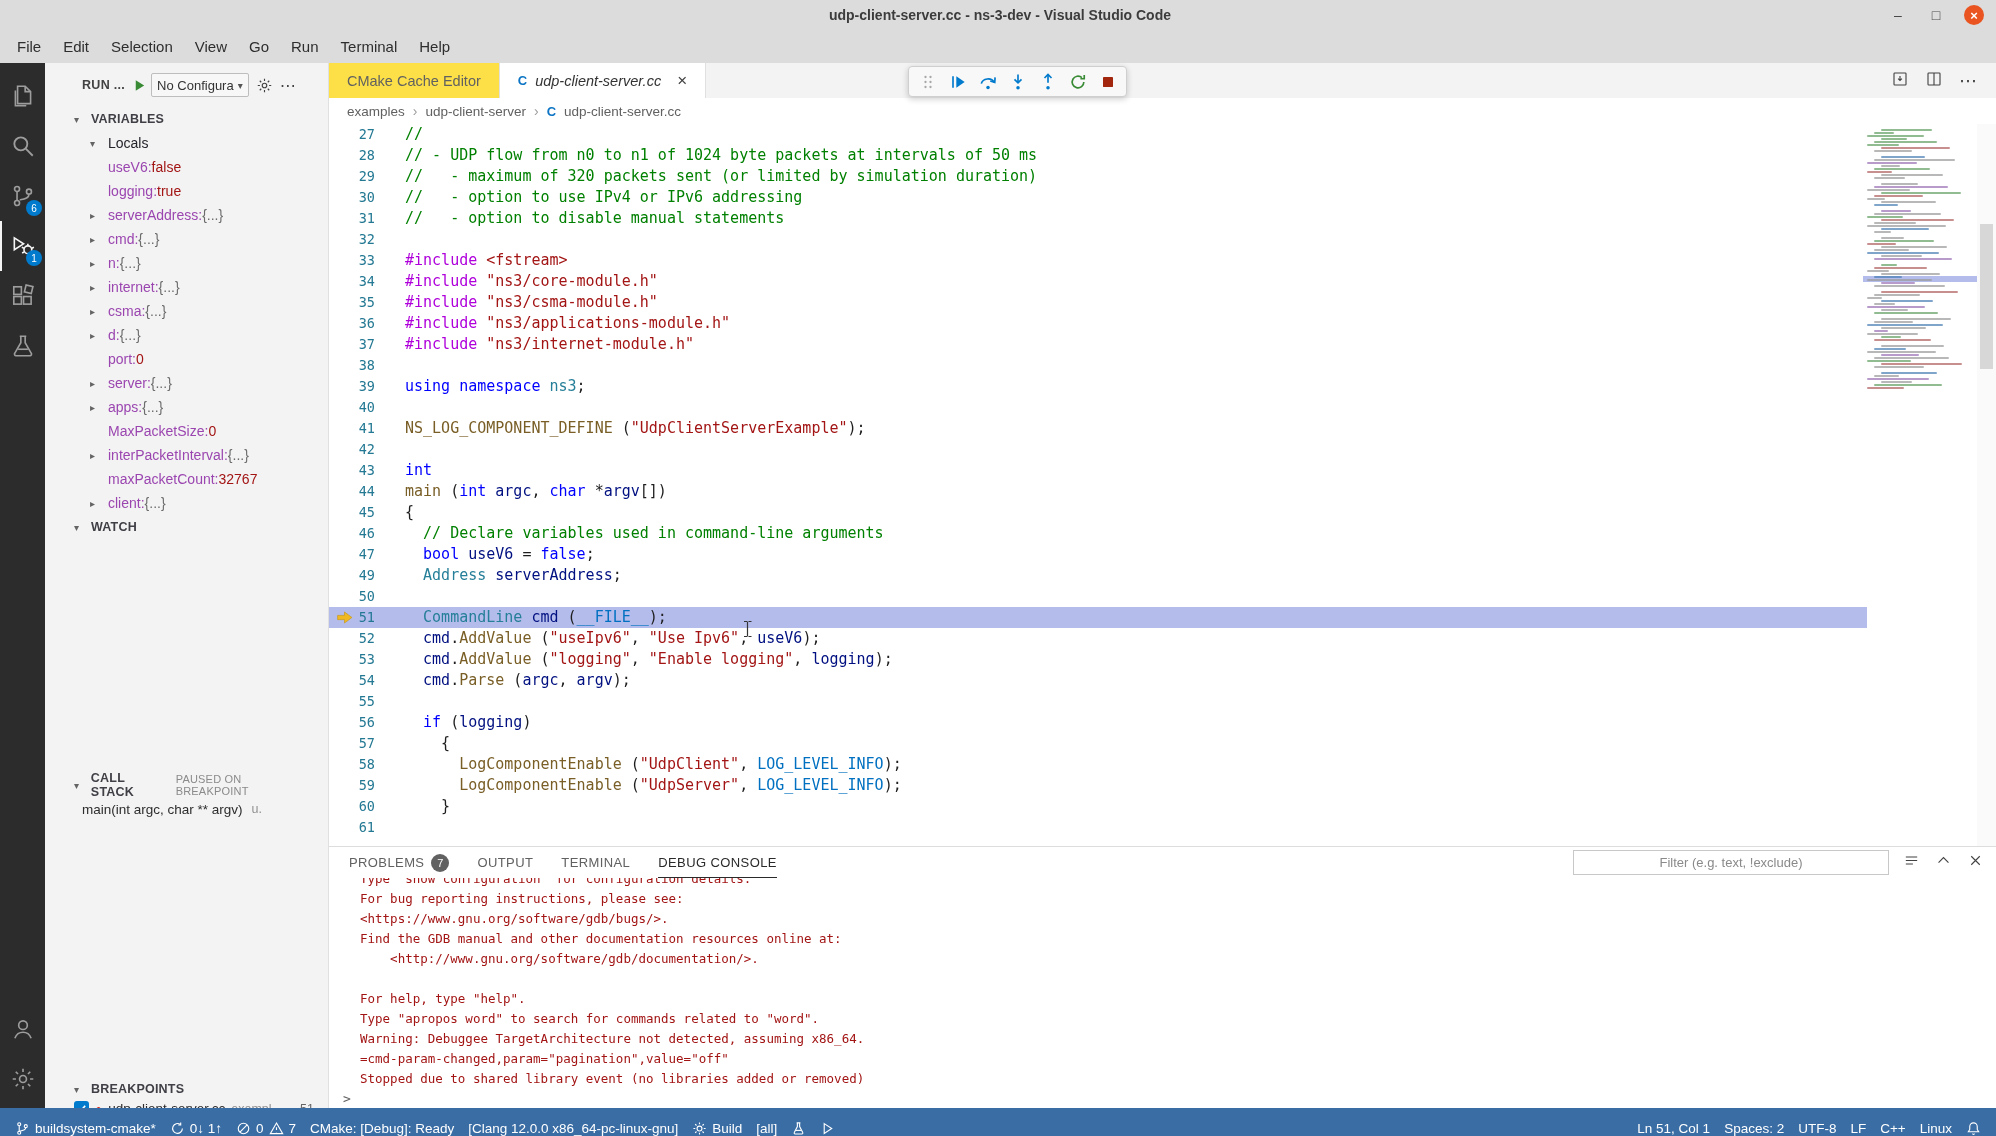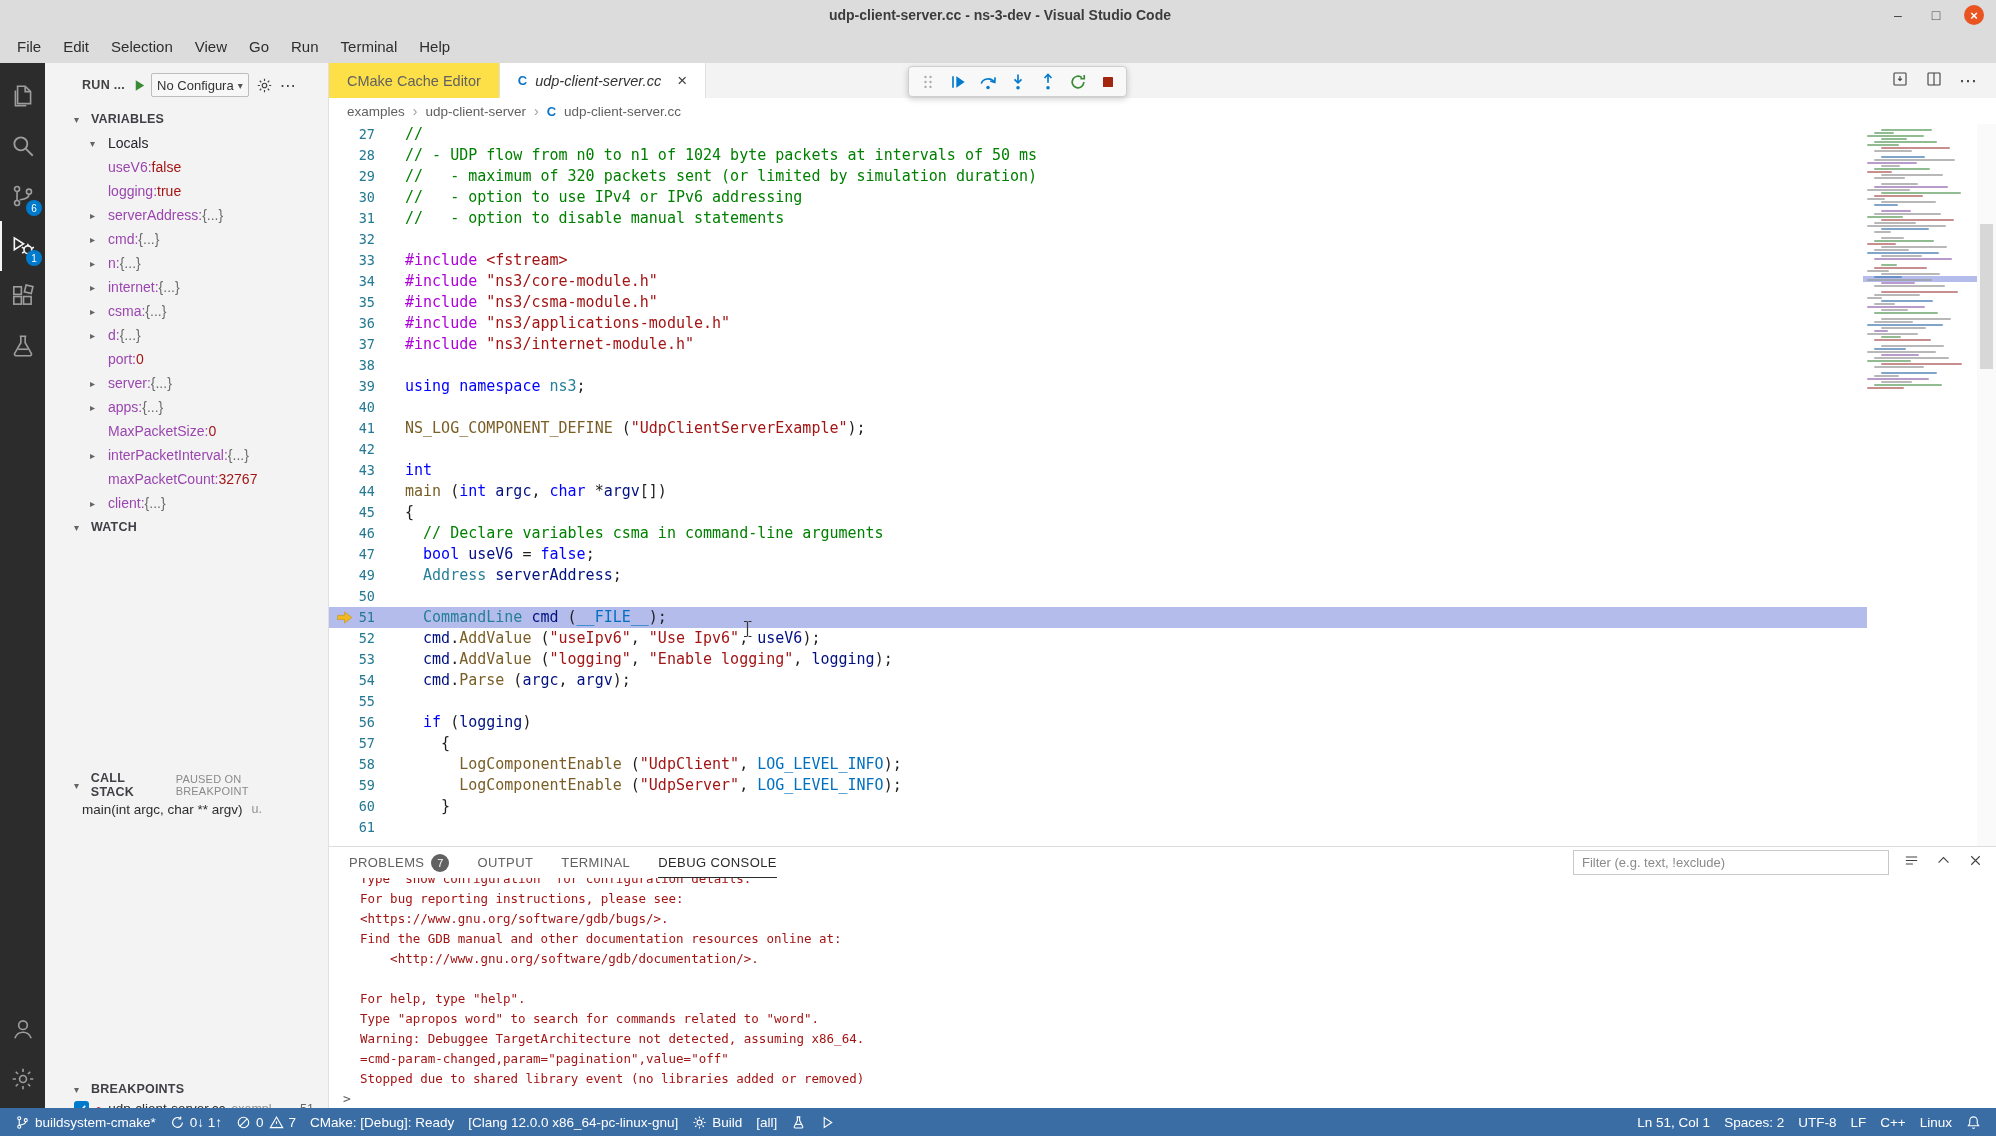--- a/index.html
+++ b/index.html
@@ -101,33 +101,33 @@
   .vthumb { position:absolute; top:100px; right:3px; width:13px; height:145px; background:rgba(90,90,90,.22); }
   .mouse-ibeam { position:absolute; left:413px; top:496px; color:#333; }
 
   
   .panel { height:262px; border-top:1px solid #ddd; display:flex; flex-direction:column; background:#fff; flex:none; }
   .panel-header { height:31px; display:flex; align-items:center; padding:0 12px 0 20px; gap:28px; flex:none; }
   .panel-tab { font-size:13px; letter-spacing:.4px; color:#616161; display:flex; align-items:center; gap:7px; height:100%; }
   .panel-tab.active { color:#2a2a2a; box-shadow:inset 0 -1px 0 #2a2a2a; }
   .ptab-badge { background:#616161; color:#fff; border-radius:50%; width:18px; height:18px; font-size:11px; display:flex; align-items:center; justify-content:center; }
   .panel-right { margin-left:auto; display:flex; align-items:center; gap:14px; }
-  .filter-input { width:316px; height:25px; border:1px solid #c8c8c8; background:#fff; font-size:13px; color:#333; padding:0 8px; font-family:"Liberation Sans",sans-serif; }
+  .filter-input { width:316px; height:25px; border:1px solid #c8c8c8; background:#fff; font-size:13px; color:#333; padding:0 8px; font-family:"Liberation Sans",sans-serif;text-align:center; }
   .filter-input::placeholder { color:#8a8a8a; }
   .panel-icons { display:flex; align-items:center; gap:15px; color:#424242; }
   .panel-icons svg { width:17px; height:17px; }
 
   .console { flex:1; overflow:hidden; padding-left:31px; font-family:"DejaVu Sans Mono",monospace; font-size:12.5px; line-height:20px; color:#a31515; }
   .console-line { white-space:pre; height:20px; }
   .console-line.clipped { margin-top:-9px; }
   .prompt-row { margin-left:-17px; color:#616161; font-size:13px; height:20px; }
 
   
   .statusbar { height:28px; background:#3a6da4; display:flex; align-items:stretch; color:#fff; font-size:13.5px; padding:0 8px; }
-  .sb-group { display:flex; align-items:center; }
+  .sb-group { display:flex; align-items:flex-end; }
   .sb-right { margin-left:auto; }
   .sb-item { display:flex; align-items:center; gap:5px; padding:0 7px; white-space:nowrap; }
   .sb-item svg { width:15px; height:15px; }
 </style>
 </head>
 <body>
 
 <div class="titlebar">
   <div class="title">udp-client-server.cc - ns-3-dev - Visual Studio Code</div>
   <div class="win-controls">
@@ -451,21 +451,21 @@
           <div class="code-line"><span class="gutter">36</span><span class="lc"><span class="tk-d">#include</span><span class="tk-x"> </span><span class="tk-s">"ns3/applications-module.h"</span></span></div>
           <div class="code-line"><span class="gutter">37</span><span class="lc"><span class="tk-d">#include</span><span class="tk-x"> </span><span class="tk-s">"ns3/internet-module.h"</span></span></div>
           <div class="code-line"><span class="gutter">38</span><span class="lc"></span></div>
           <div class="code-line"><span class="gutter">39</span><span class="lc"><span class="tk-k">using</span><span class="tk-x"> </span><span class="tk-k">namespace</span><span class="tk-x"> </span><span class="tk-t">ns3</span><span class="tk-x">;</span></span></div>
           <div class="code-line"><span class="gutter">40</span><span class="lc"></span></div>
           <div class="code-line"><span class="gutter">41</span><span class="lc"><span class="tk-f">NS_LOG_COMPONENT_DEFINE</span><span class="tk-x"> (</span><span class="tk-s">"UdpClientServerExample"</span><span class="tk-x">);</span></span></div>
           <div class="code-line"><span class="gutter">42</span><span class="lc"></span></div>
           <div class="code-line"><span class="gutter">43</span><span class="lc"><span class="tk-k">int</span></span></div>
           <div class="code-line"><span class="gutter">44</span><span class="lc"><span class="tk-f">main</span><span class="tk-x"> (</span><span class="tk-k">int</span><span class="tk-x"> </span><span class="tk-v">argc</span><span class="tk-x">, </span><span class="tk-k">char</span><span class="tk-x"> *</span><span class="tk-v">argv</span><span class="tk-x">[])</span></span></div>
           <div class="code-line"><span class="gutter">45</span><span class="lc"><span class="tk-x">{</span></span></div>
-          <div class="code-line"><span class="gutter">46</span><span class="lc"><span class="tk-c">  // Declare variables csma in command-line arguments</span></span></div>
+          <div class="code-line"><span class="gutter">46</span><span class="lc"><span class="tk-c">  // Declare variables used in command-line arguments</span></span></div>
           <div class="code-line"><span class="gutter">47</span><span class="lc"><span class="tk-x">  </span><span class="tk-k">bool</span><span class="tk-x"> </span><span class="tk-v">useV6</span><span class="tk-x"> = </span><span class="tk-k">false</span><span class="tk-x">;</span></span></div>
           <div class="code-line"><span class="gutter">49</span><span class="lc"><span class="tk-x">  </span><span class="tk-t">Address</span><span class="tk-x"> </span><span class="tk-v">serverAddress</span><span class="tk-x">;</span></span></div>
           <div class="code-line"><span class="gutter">50</span><span class="lc"></span></div>
           <div class="code-line current"><span class="gutter">51<span class="dbg-arrow"><svg width="17" height="17" viewBox="0 0 16 16">
                   <path d="M1.5 6h6.5V2.8L15 8l-7 5.2V10H1.5z" fill="#f0b821" stroke="#c79514" stroke-width="0.6"></path>
                 </svg></span></span><span class="lc"><span class="tk-x">  </span><span class="tk-t">CommandLine</span><span class="tk-x"> </span><span class="tk-v">cmd</span><span class="tk-x"> (</span><span class="tk-m">__FILE__</span><span class="tk-x">);</span></span></div>
           <div class="code-line"><span class="gutter">52</span><span class="lc"><span class="tk-x">  </span><span class="tk-v">cmd</span><span class="tk-x">.</span><span class="tk-f">AddValue</span><span class="tk-x"> (</span><span class="tk-s">"useIpv6"</span><span class="tk-x">, </span><span class="tk-s">"Use Ipv6"</span><span class="tk-x">, </span><span class="tk-v">useV6</span><span class="tk-x">);</span></span></div>
           <div class="code-line"><span class="gutter">53</span><span class="lc"><span class="tk-x">  </span><span class="tk-v">cmd</span><span class="tk-x">.</span><span class="tk-f">AddValue</span><span class="tk-x"> (</span><span class="tk-s">"logging"</span><span class="tk-x">, </span><span class="tk-s">"Enable logging"</span><span class="tk-x">, </span><span class="tk-v">logging</span><span class="tk-x">);</span></span></div>
           <div class="code-line"><span class="gutter">54</span><span class="lc"><span class="tk-x">  </span><span class="tk-v">cmd</span><span class="tk-x">.</span><span class="tk-f">Parse</span><span class="tk-x"> (</span><span class="tk-v">argc</span><span class="tk-x">, </span><span class="tk-v">argv</span><span class="tk-x">);</span></span></div>
           <div class="code-line"><span class="gutter">55</span><span class="lc"></span></div>

